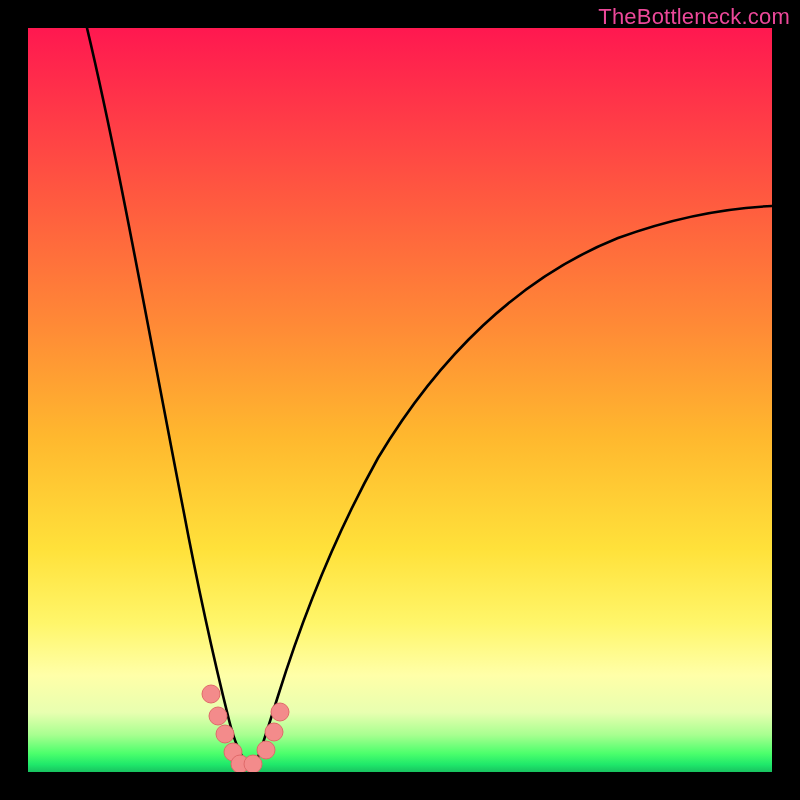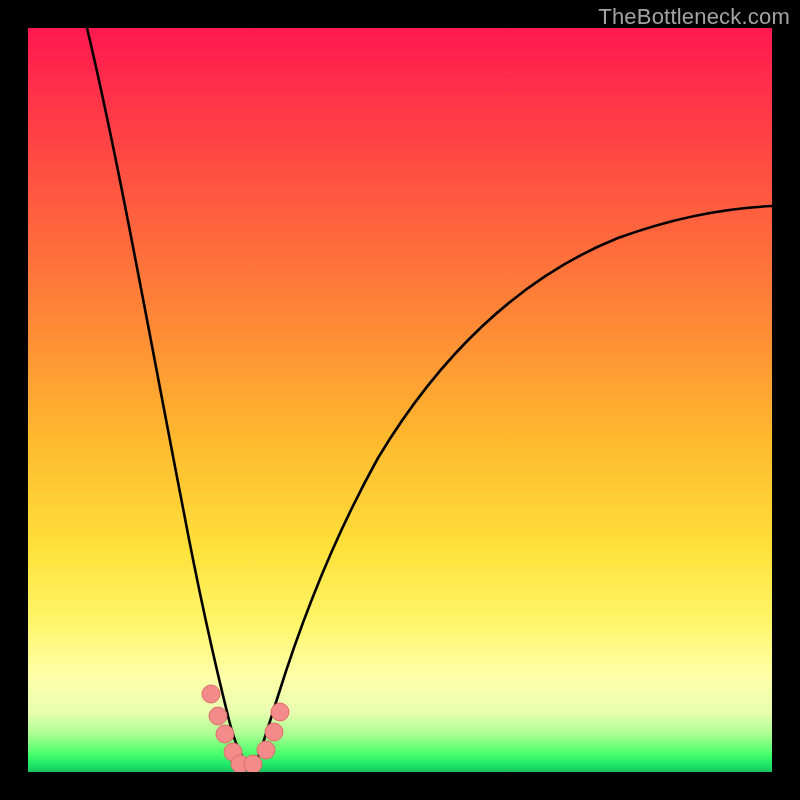--- a/index.html
+++ b/index.html
@@ -55,21 +55,21 @@
     position: absolute;
     top: 0;
     left: 0;
     width: 100%;
     height: 100%;
   }
   .watermark {
     position: absolute;
     top: 4px;
     right: 10px;
-    color: #a3a3a3;
+    color: #ec4899;
     font-size: 22px;
     letter-spacing: 0.2px;
     font-weight: 400;
     user-select: none;
   }
 </style>
 </head>
 <body>
 
 <div class="frame">

